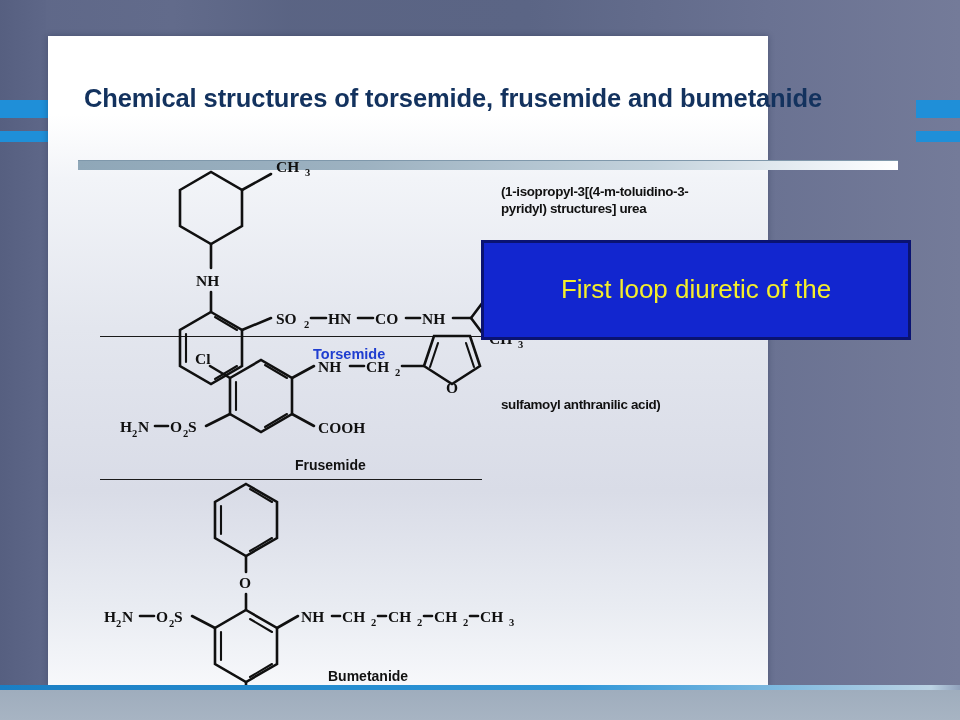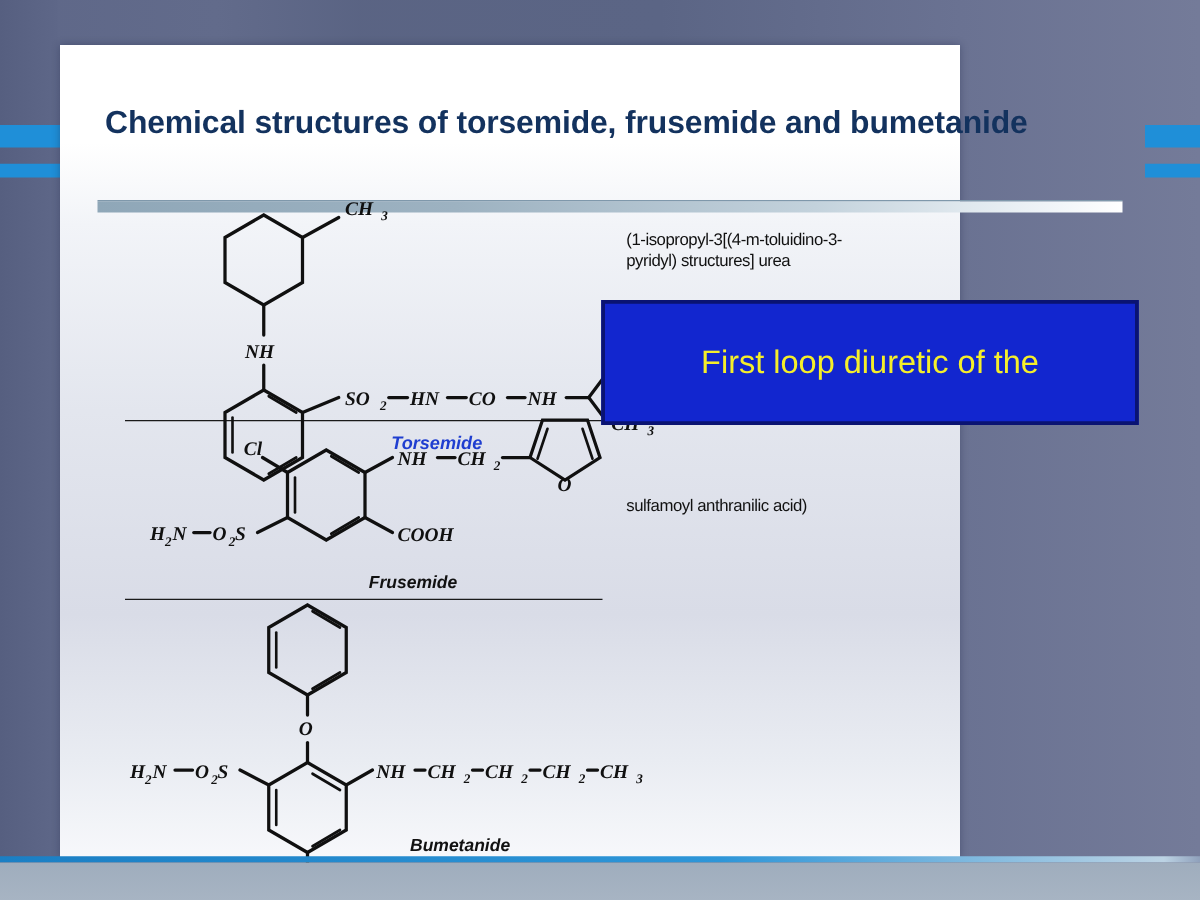--- a/index.html
+++ b/index.html
@@ -60,29 +60,29 @@
     display:flex;align-items:center;justify-content:center;
   }
   #callout-text{
     color:#f5ee2a;font-size:26px;line-height:1.22;text-align:left;
     padding:0 8px;
   }
 
   
   .iupac{
     position:absolute;width:300px;color:#111;
-    font-size:13.4px;font-weight:normal;line-height:1.25;
+    font-size:13.4px;font-weight:bold;line-height:1.25;
     letter-spacing:-.35px;
   }
   #iupac-torsemide{left:453px;top:148px;}
   #iupac-frusemide{left:453px;top:344px;}
   #iupac-bumetanide{left:453px;top:485px;}
 
   
-  .mol{position:absolute;font-style:italic;}
+  .mol{position:absolute;}
   #mol-torsemide{left:60px;top:110px;}
   #mol-frusemide{left:32px;top:300px;}
   #mol-bumetanide{left:12px;top:440px;}
 
   .mol svg{display:block;overflow:visible;}
   .bond{stroke:#101010;stroke-width:2.6;fill:none;stroke-linecap:round;}
   .bond-thin{stroke:#101010;stroke-width:2.1;fill:none;stroke-linecap:round;}
   .atom{font-family:"Liberation Serif",serif;font-weight:bold;font-size:15.5px;fill:#101010;}
   .atom-sub{font-family:"Liberation Serif",serif;font-weight:bold;font-size:10.5px;fill:#101010;}
   .mol-name{font-family:"Liberation Sans",sans-serif;font-weight:bold;font-size:14px;fill:#111;}

